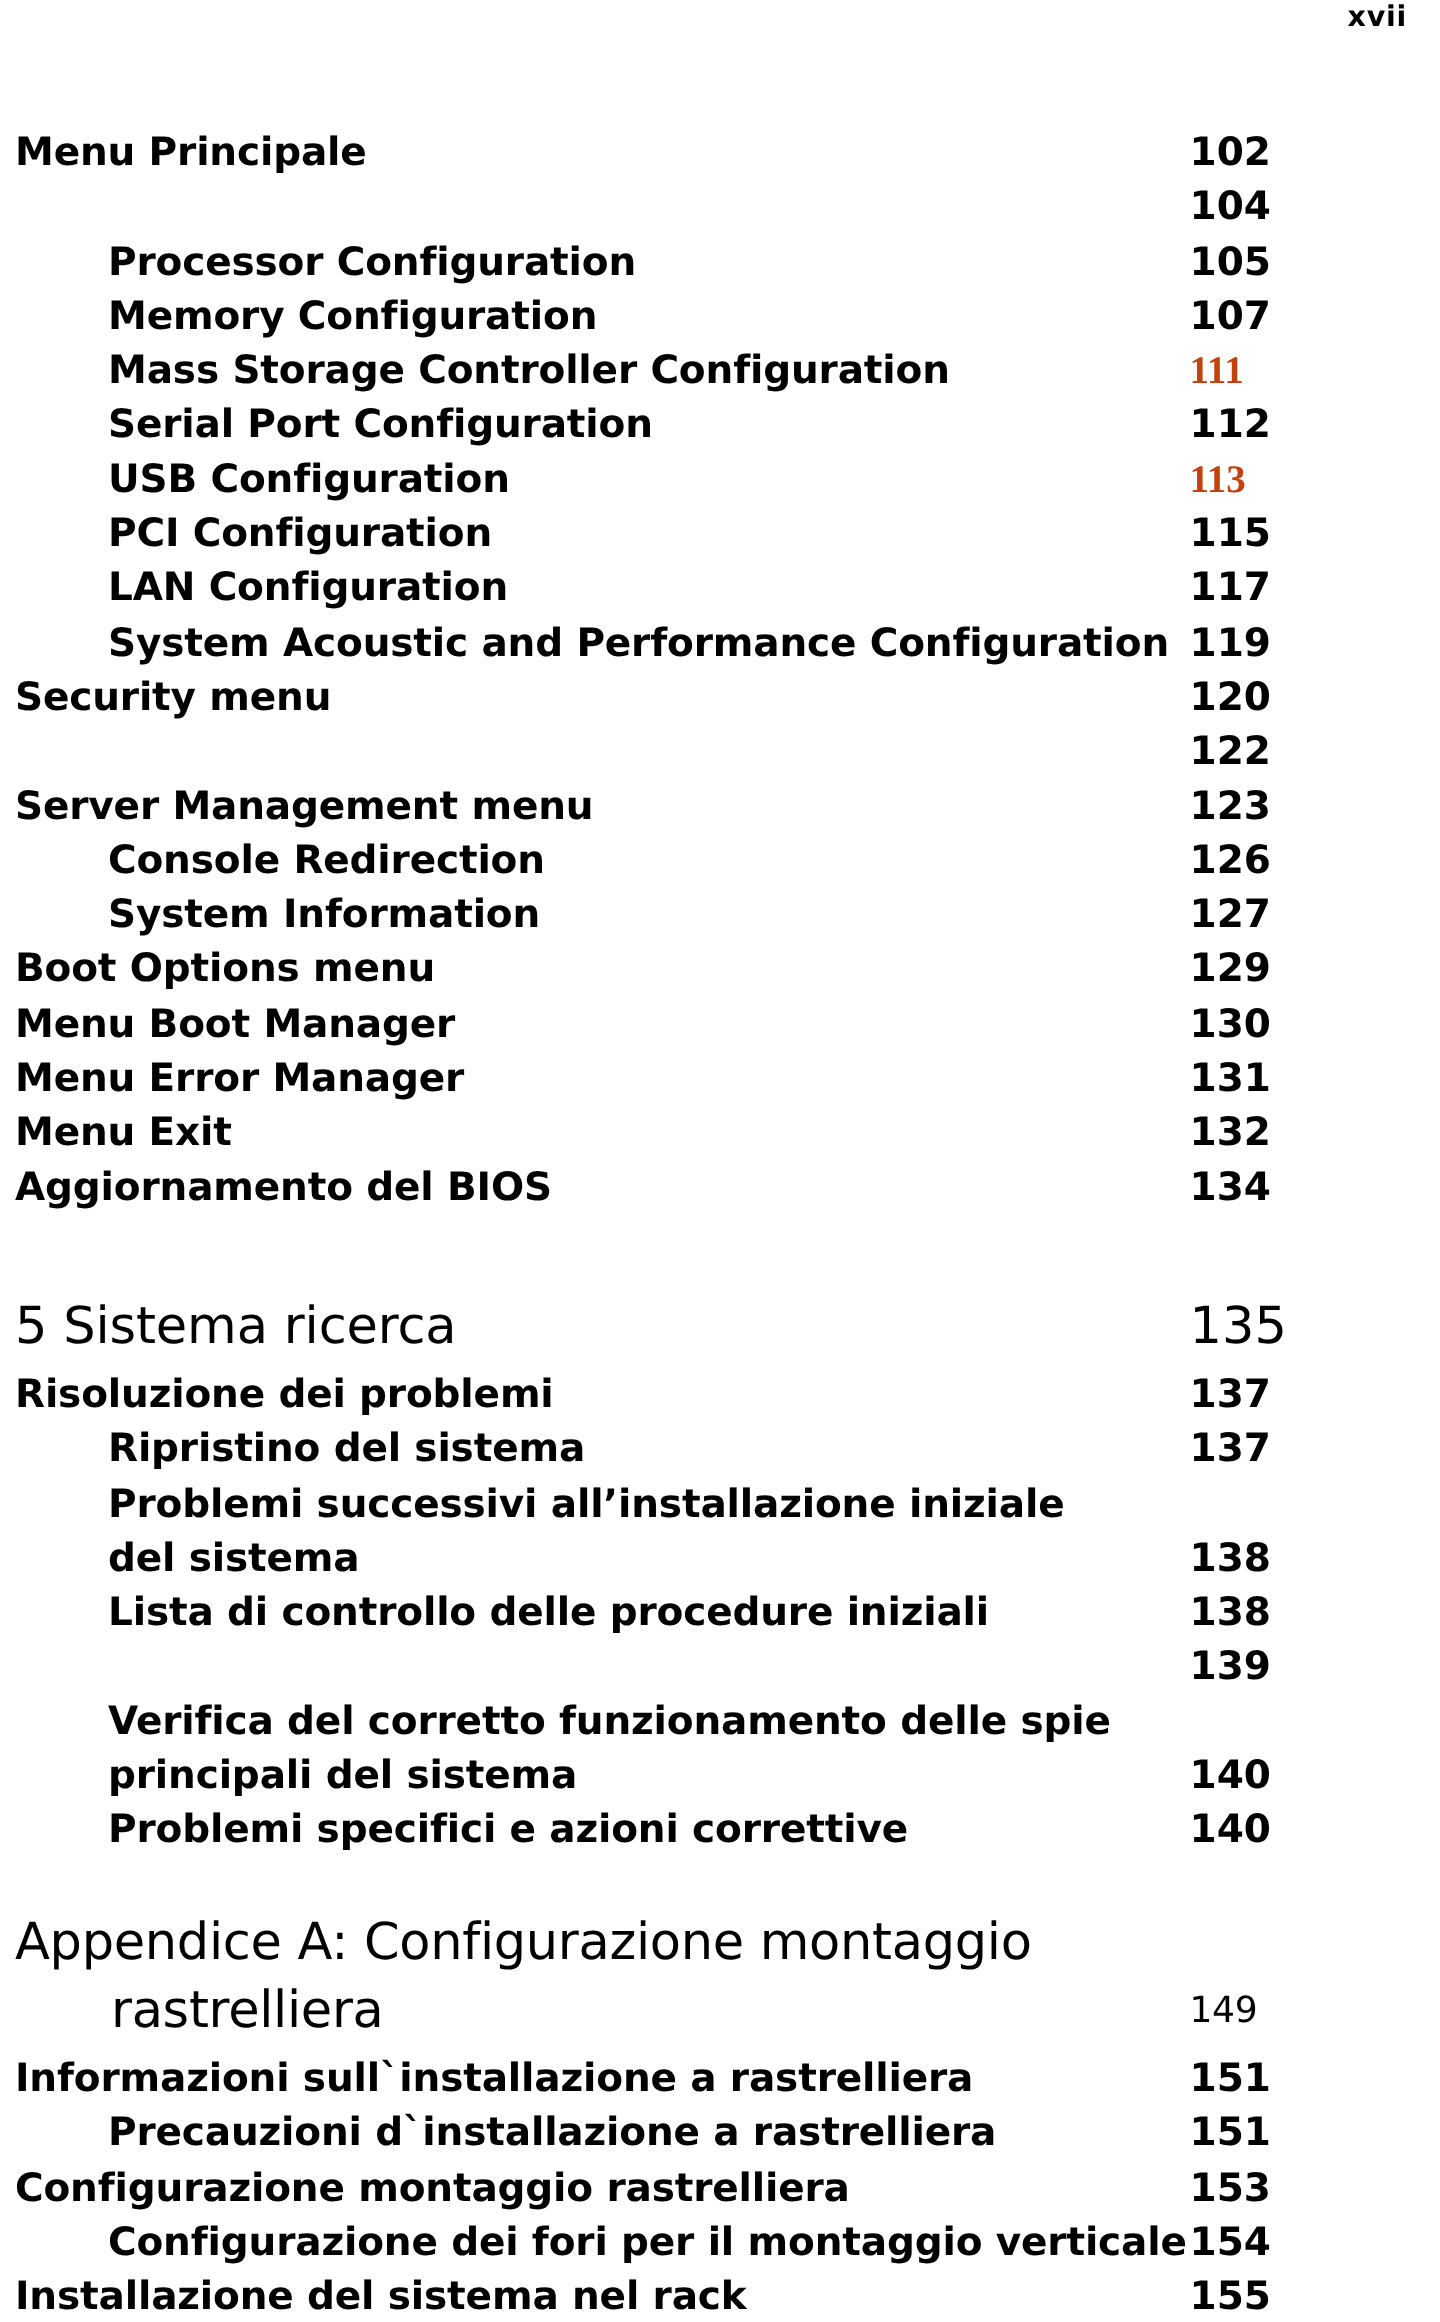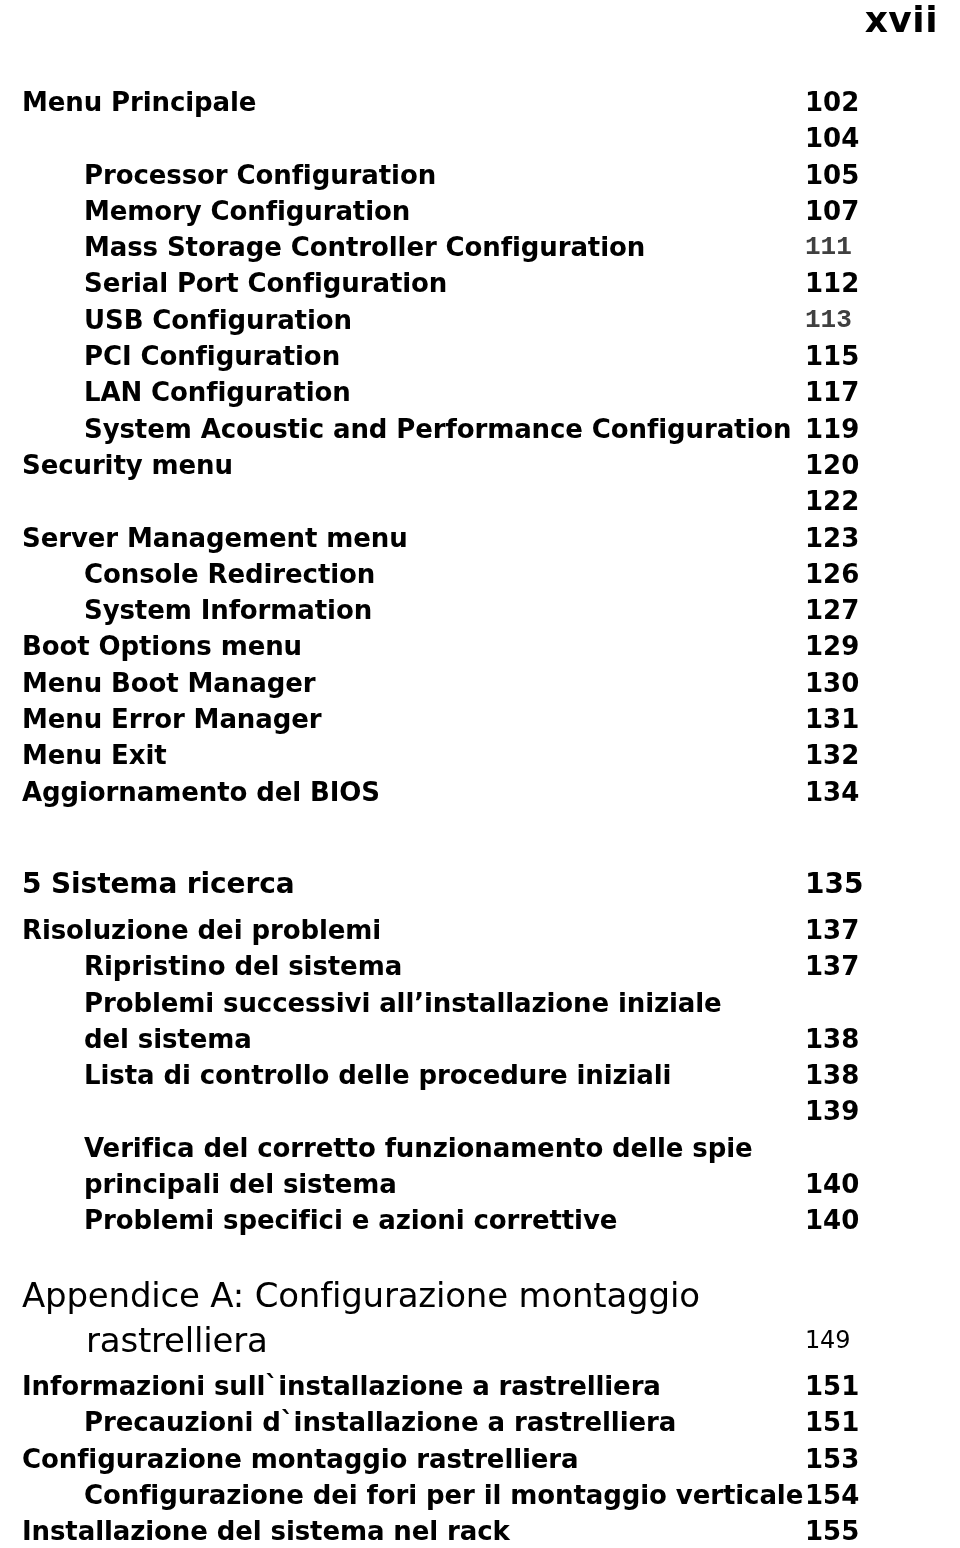--- a/index.html
+++ b/index.html
@@ -21,30 +21,30 @@
     width: 960px;
     height: 1548px;
     box-sizing: border-box;
   }
 
   
   .folio {
     position: absolute;
     top: 2px;
     right: 22px;
-    font-size: 36px;
+    font-size: 19px;
     font-weight: bold;
     letter-spacing: 0.5px;
     line-height: 1;
   }
 
   
   .toc-block {
     position: absolute;
-    left: 12px;
+    left: 0;
     width: 776px;
   }
   #block-bios   { top: 84px; }
   #block-chap5  { top: 862px; }
   #block-appA   { top: 1272px; }
 
   .row {
     position: relative;
     display: block;
     height: 36.3px;
@@ -73,22 +73,22 @@
   
   .lvl0 .label { left: 10px; }
   .lvl1 .label { left: 72px; }
 
   
   .cont .label { left: 72px; }
 
   
   .chapter .label,
   .chapter .page-num {
-    font-weight: bold;
-    font-size: 28px;
+    font-weight: normal;
+    font-size: 34px;
     line-height: 44px;
   }
   .chapter { height: 50px; }
   .chapter .label { left: 10px; }
   .chapter .page-num { left: 793px; }
 
   
   .appendix-head {
     position: relative;
     height: 96px;
@@ -101,23 +101,23 @@
     font-size: 34px;
     line-height: 46px;
     letter-spacing: -0.2px;
   }
   .appendix-head .ap-line1 { top: 0px;  left: 10px; }
   .appendix-head .ap-line2 { top: 45px; left: 48px; margin-left: 26px; }
   .appendix-head .page-num { top: 45px; left: 793px; font-size: 24px; }
 
   
   .serif-num {
-    font-family: Liberation Mono, monospace;
+    font-family: Liberation Serif, serif;
     font-weight: normal;
-    color: #404040;
+    color: #c2410c;
   }
 </style>
 </head>
 <body>
 
 <div class="page">
 
   <div class="folio">xvii</div>
 
   <div class="toc-block" id="block-bios">

